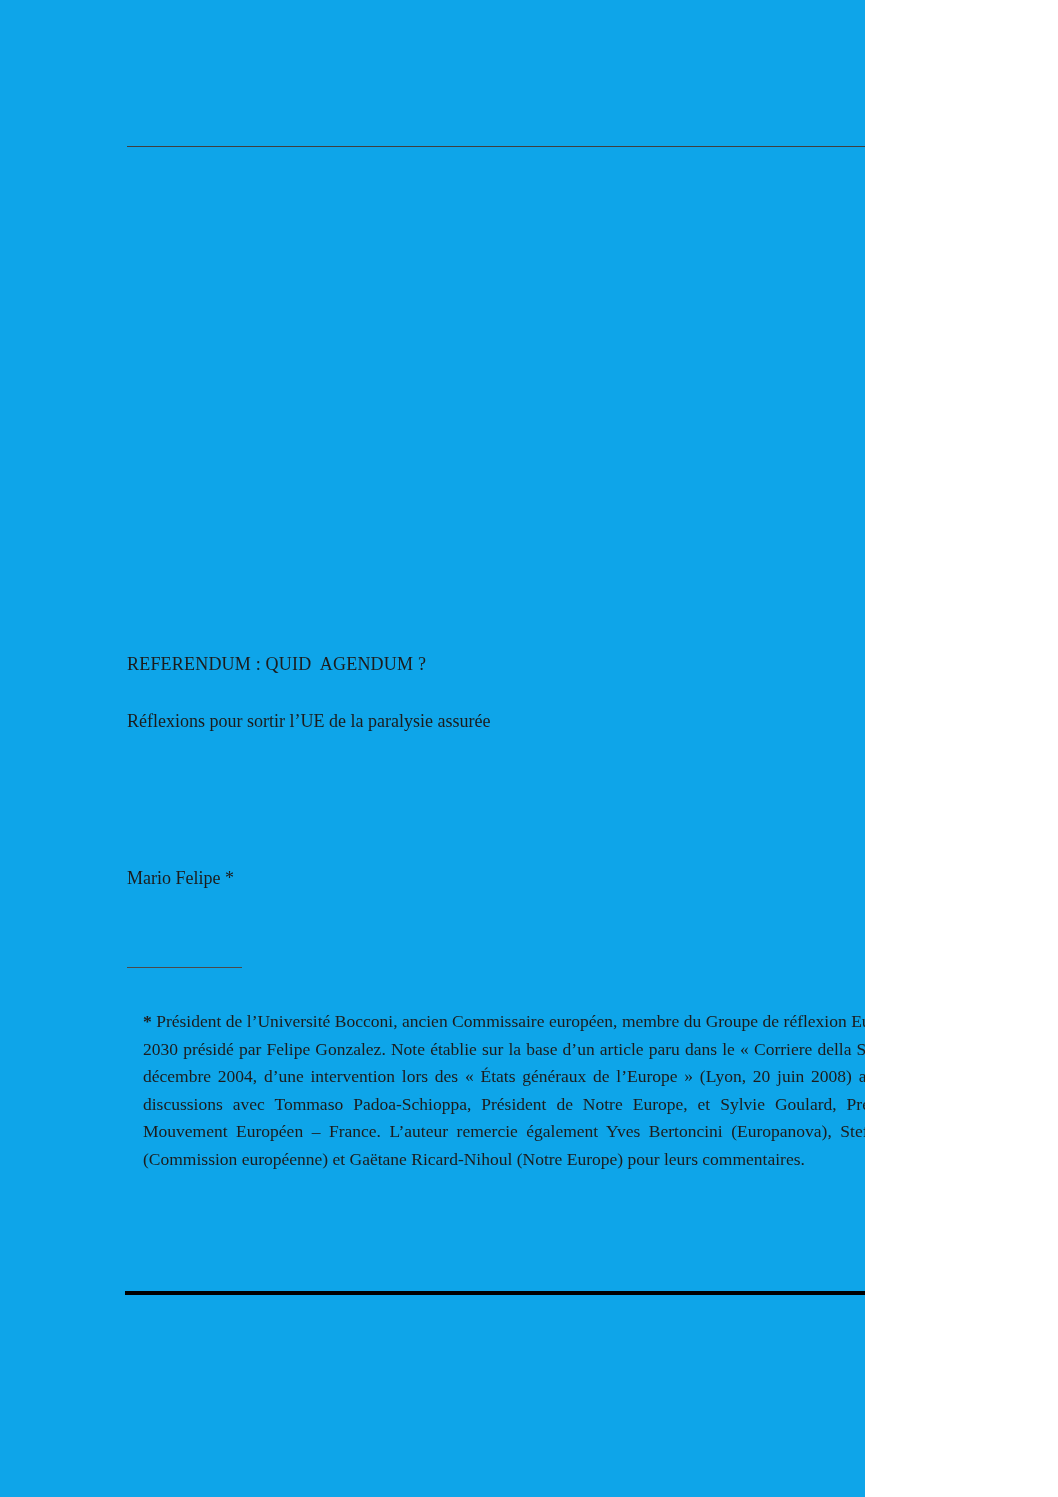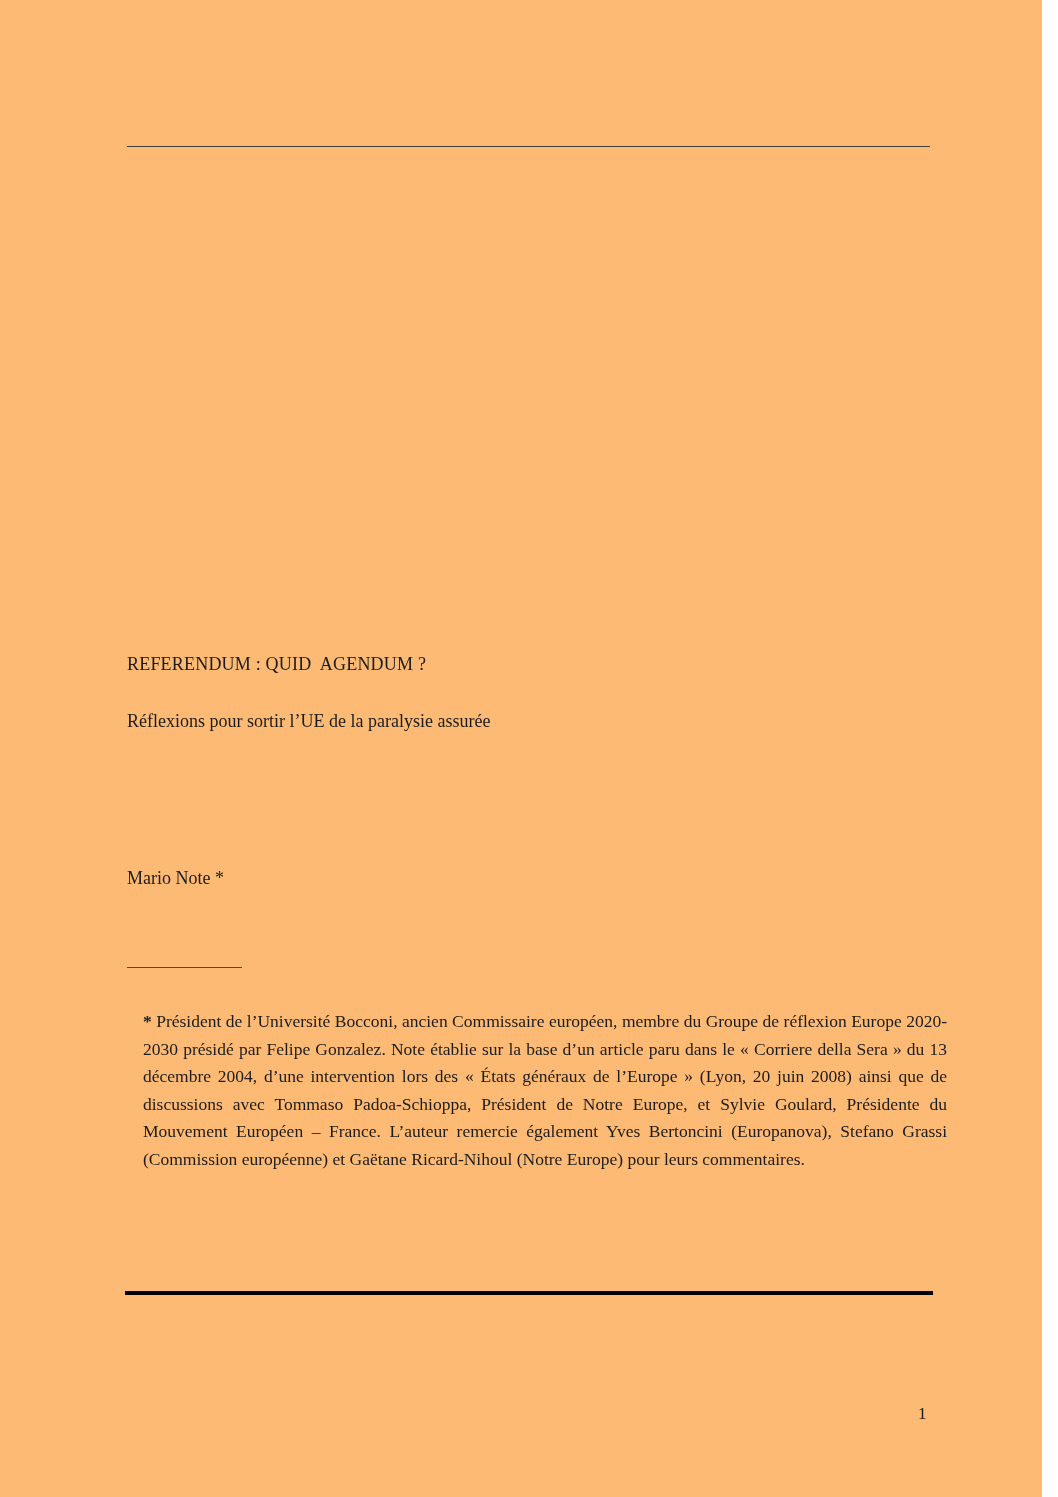--- a/index.html
+++ b/index.html
@@ -2,23 +2,23 @@
 <html><head>
 <meta charset="utf-8">
 <style>
   html, body {
     margin: 0;
     padding: 0;
     background: #ffffff;
   }
   .page {
     position: relative;
-    width: 1042px;
+    width: 865px;
     height: 1497px;
-    background: #fdba74;
+    background: #0ea5e9;
     font-family: "Liberation Serif", "DejaVu Serif", serif;
     color: #1c1c1c;
     overflow: hidden;
   }
   .rule-thin {
     position: absolute;
     left: 127px;
     width: 803px;
     height: 1px;
     background: #3f3f3f;
@@ -87,21 +87,21 @@
 <body>
 
 <div class="page">
 
   <div id="top-rule" class="rule-thin"></div>
 
   <div class="title">REFERENDUM : QUID  AGENDUM ?</div>
 
   <div class="subtitle">Réflexions pour sortir l’UE de la paralysie assurée</div>
 
-  <div class="author">Mario Note *</div>
+  <div class="author">Mario Felipe *</div>
 
   <div class="footnote-rule"></div>
 
   <p class="footnote"><span class="marker">*</span><span> Président de l’Université Bocconi, ancien Commissaire européen, membre du Groupe de réflexion Europe 2020-2030 présidé par Felipe Gonzalez.  Note établie sur la base d’un article paru dans le « Corriere della Sera » du 13 décembre 2004, d’une intervention lors des « États généraux de l’Europe » (Lyon, 20 juin 2008) ainsi que de discussions avec Tommaso Padoa-Schioppa, Président de Notre Europe, et Sylvie Goulard, Présidente du Mouvement Européen – France. L’auteur remercie également Yves Bertoncini (Europanova), Stefano Grassi (Commission européenne) et Gaëtane Ricard-Nihoul (Notre Europe) pour leurs commentaires.</span></p>
 
   <div class="bottom-rule"></div>
 
   <div class="page-number">1</div>
 
 </div>

